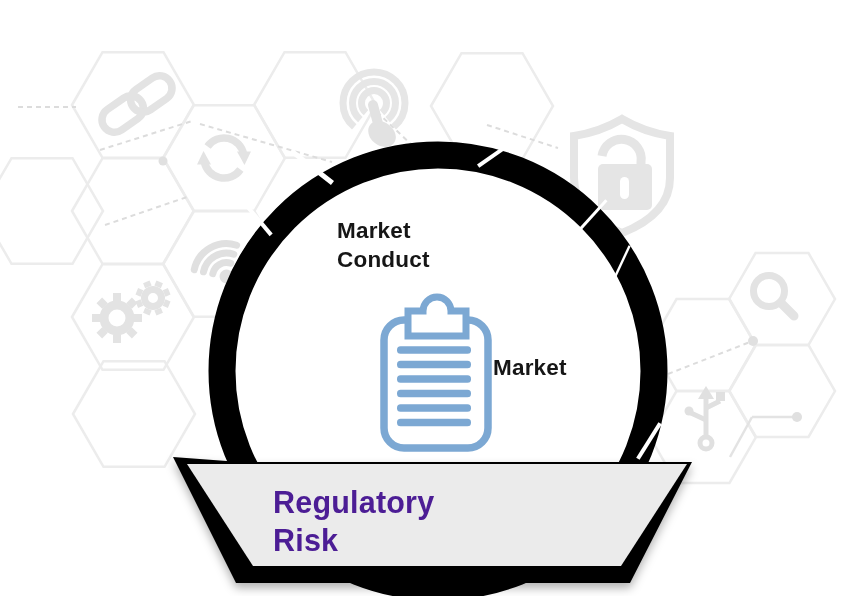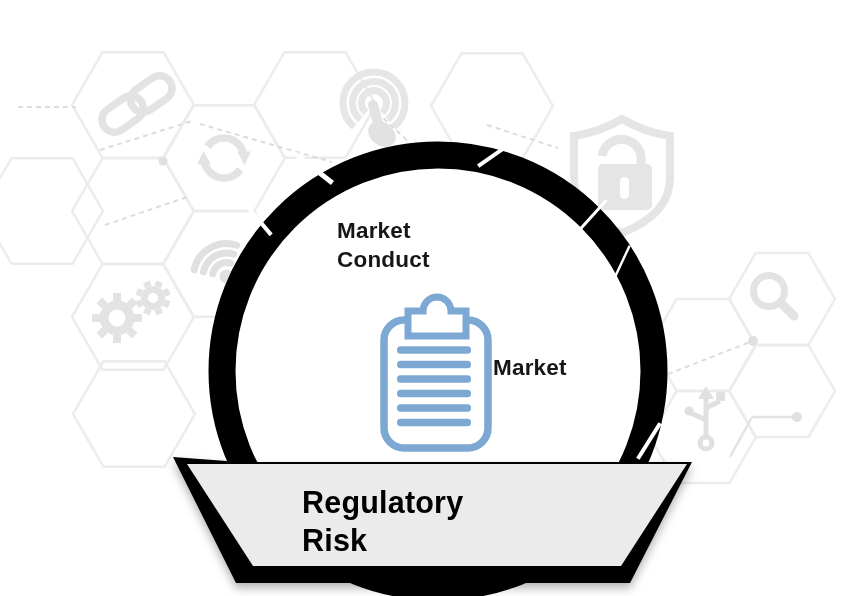--- a/index.html
+++ b/index.html
@@ -17,22 +17,22 @@
     white-space:pre-line;
     color:#161616;
     font-weight:600;
     letter-spacing:0.2px;
   }
   .cat{font-size:22.5px;line-height:29px;}
   #lbl-market{left:337px;top:216px;width:200px;}
   #lbl-financial{left:211px;top:352px;width:200px;}
   #lbl-privacy{left:493px;top:355px;width:160px;line-height:26px;}
   #lbl-title{
-    left:302px;top:483px;width:300px;
-    font-size:30.5px;line-height:38px;color:#000000;
+    left:273px;top:483px;width:300px;
+    font-size:30.5px;line-height:38px;color:#4c1d95;
   }
   .bg-hex{fill:none;stroke:#ececec;stroke-width:2.5px;}
   .dash{stroke:#dcdcdc;stroke-width:2px;stroke-dasharray:5 4;fill:none;}
   .node-line{stroke:#e3e3e3;stroke-width:2.5px;fill:none;}
   .node-dot{fill:#e0e0e0;}
   .ic{stroke:#e3e3e3;fill:none;}
   .icf{fill:#e3e3e3;stroke:none;}
 </style>
 </head>
 <body>

